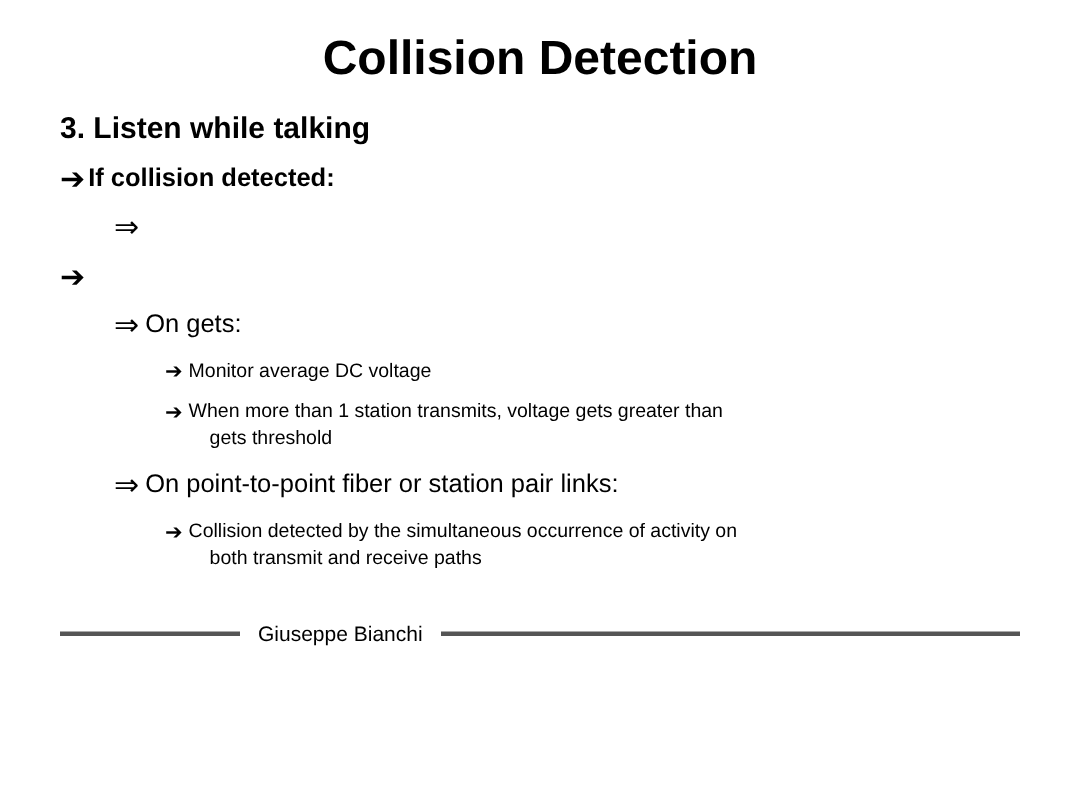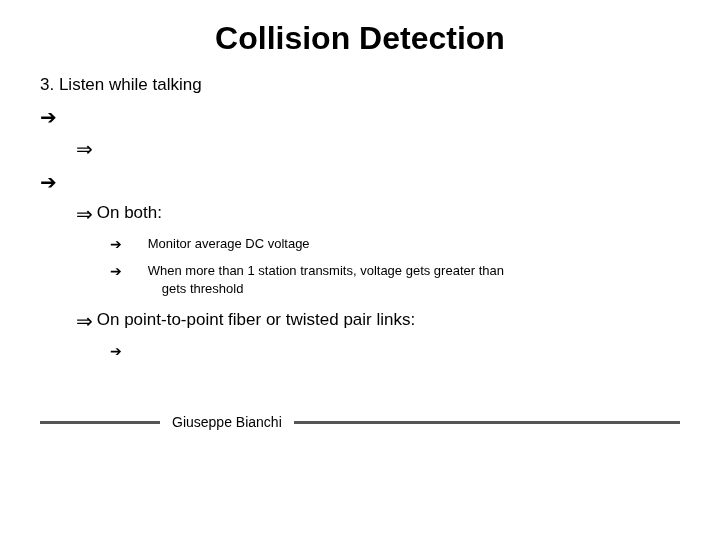--- a/index.html
+++ b/index.html
@@ -35,23 +35,23 @@
     }
 
     .content {
       flex: 1;
       display: flex;
       flex-direction: column;
       gap: 6px;
     }
 
     .section-heading {
-      font-size: 17px;
-      font-family: Arial, sans-serif;
-      font-weight: normal;
+      font-size: 20px;
+      font-family: Arial, sans-serif;
+      font-weight: bold;
       color: #000;
       margin-bottom: 4px;
     }
 
     .bullet-arrow {
       display: flex;
       align-items: flex-start;
       font-size: 17px;
       font-family: Arial, sans-serif;
       color: #000;
@@ -102,21 +102,20 @@
 
     .sub-sub-bullet .arrow {
       font-size: 14px;
       margin-right: 4px;
       flex-shrink: 0;
       line-height: 1.4;
     }
 
     .sub-sub-bullet .text {
       line-height: 1.4;
-      margin-left: 22px;
     }
 
     .bold {
       font-weight: bold;
     }
 
     .footer {
       display: flex;
       align-items: center;
       justify-content: flex-end;
@@ -153,52 +152,56 @@
 <div class="page">
 
   <div class="title">Collision Detection</div>
 
   <div class="content">
 
     <div class="section-heading">3.  Listen while talking</div>
 
     <div class="bullet-arrow">
       <span class="arrow">➔</span>
+      <span class="text">
+        <span class="bold">If collision detected:</span>
+      </span>
     </div>
 
     <div class="sub-bullet">
       <span class="arrow">⇒</span>
     </div>
 
     <div class="bullet-arrow">
       <span class="arrow">➔</span>
     </div>
 
     <div class="sub-bullet">
       <span class="arrow">⇒</span>
-      <span class="text">On both:</span>
+      <span class="text">On gets:</span>
     </div>
 
     <div class="sub-sub-bullet">
       <span class="arrow">➔</span>
       <span class="text">Monitor average DC voltage</span>
     </div>
 
     <div class="sub-sub-bullet">
       <span class="arrow">➔</span>
       <span class="text">When more than 1 station transmits, voltage gets greater than<br><span style="margin-left:14px">gets threshold</span></span>
     </div>
 
     <div class="sub-bullet" style="margin-top:4px;">
       <span class="arrow">⇒</span>
-      <span class="text" style="font-size:17px;">On point-to-point fiber or twisted pair links:</span>
+      <span class="text" style="font-size:17px;">On point-to-point fiber or station pair links:</span>
     </div>
 
     <div class="sub-sub-bullet">
       <span class="arrow">➔</span>
+      <span class="text">Collision detected by the simultaneous occurrence of activity on<br><span style="margin-left:14px">both transmit and receive paths</span></span>
     </div>
 
   </div>
 
   <div class="footer">
     <div class="footer-line left"></div>
     <span class="footer-name">Giuseppe Bianchi</span>
     <div class="footer-line right"></div>
   </div>
 

